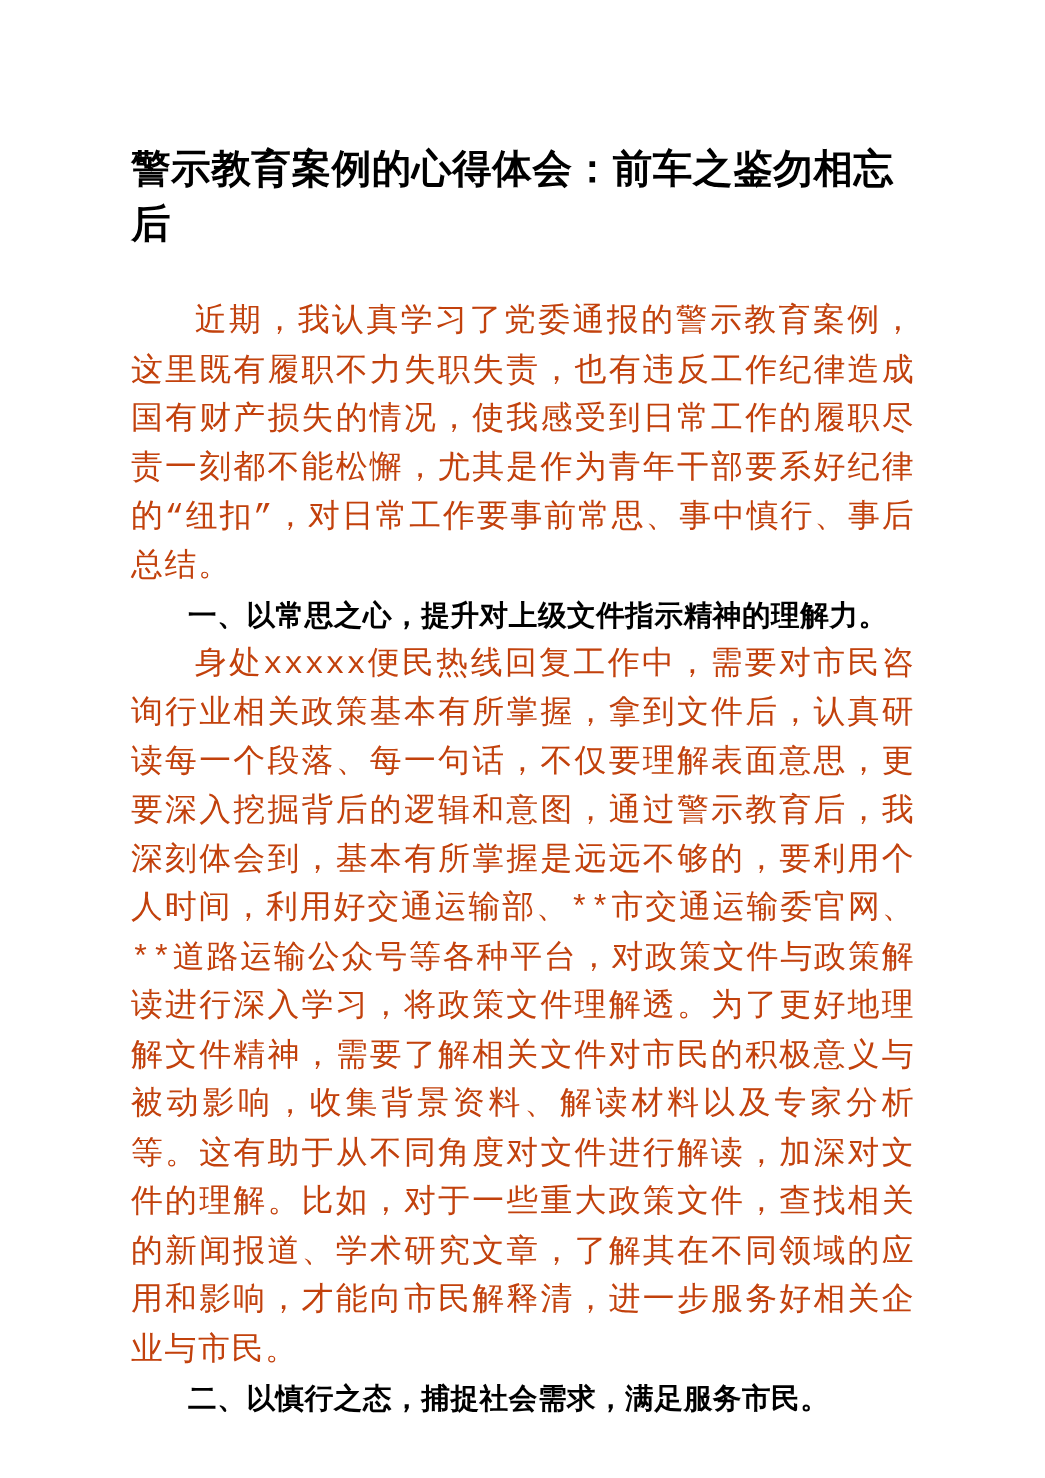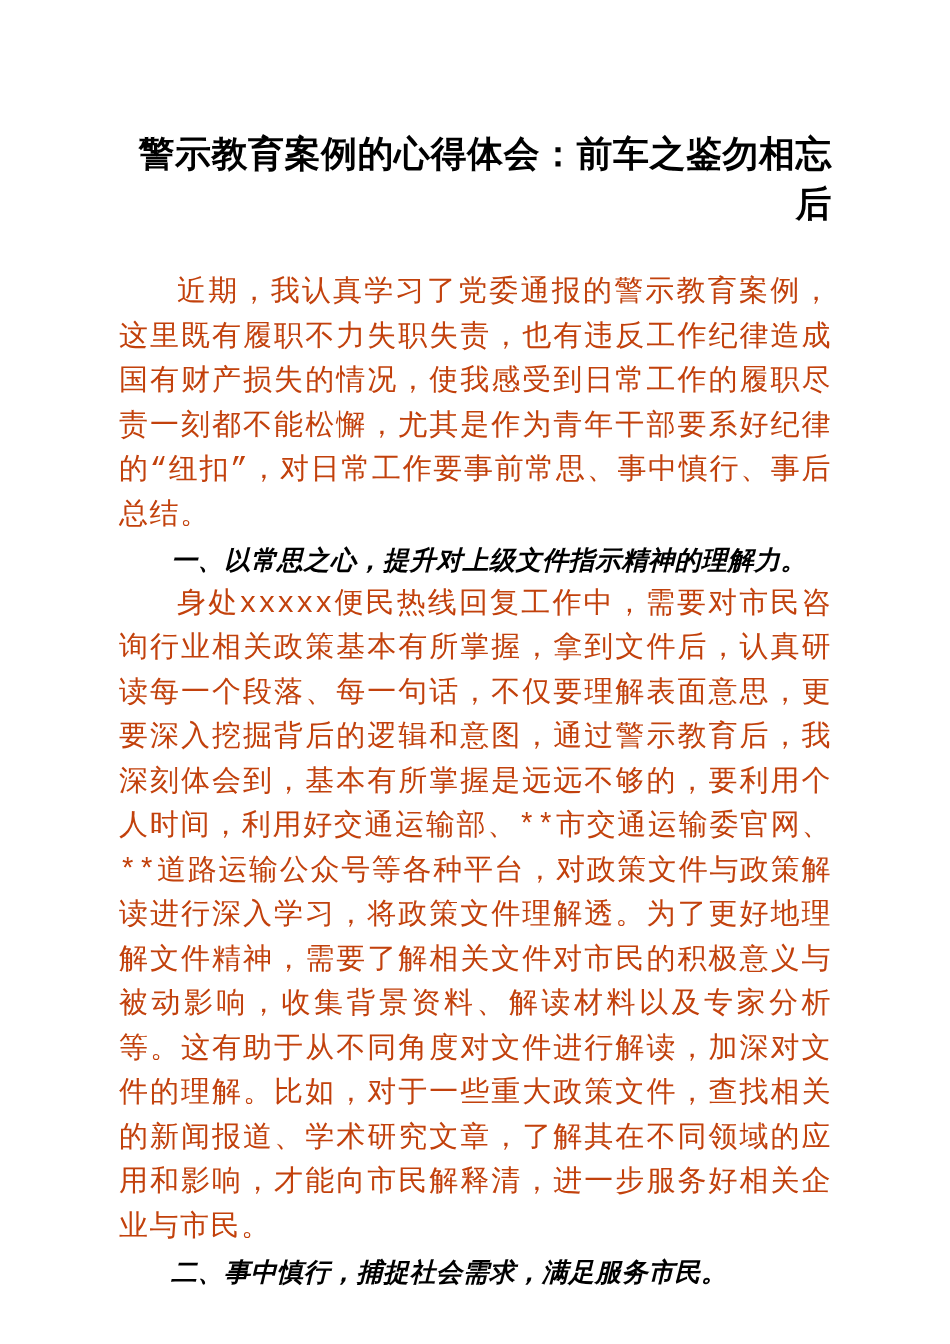--- a/index.html
+++ b/index.html
@@ -16,21 +16,21 @@
     background: #ffffff;
     color: #000000;
     overflow: hidden;
   }
   .title {
     margin: 0;
     font-family: "DejaVu Serif", "Liberation Serif", serif;
     font-weight: bold;
     font-size: 36px;
     line-height: 50px;
-    text-align: right;
+    text-align: left;
     color: #000000;
   }
   .title-line-1 {
     display: block;
     letter-spacing: 0.5px;
   }
   .title-line-2 {
     display: block;
     letter-spacing: 14px;
     margin-right: -14px;
@@ -51,31 +51,30 @@
   .section-heading {
     margin: 0;
     font-family: "DejaVu Sans", "Liberation Sans", sans-serif;
     font-weight: bold;
     font-size: 26px;
     line-height: 44.5px;
     letter-spacing: 0.5px;
     text-indent: 2em;
     text-align: left;
     color: #000000;
-    font-style: italic;
   }
 </style>
 </head>
 <body>
 
 <div class="doc">
   <h1 class="title">
     <span class="title-line-1">警示教育案例的心得体会：前车之鉴勿相忘后</span>
   </h1>
 
   <p class="body-para first">近期，我认真学习了党委通报的警示教育案例，这里既有履职不力失职失责，也有违反工作纪律造成国有财产损失的情况，使我感受到日常工作的履职尽责一刻都不能松懈，尤其是作为青年干部要系好纪律的“纽扣”，对日常工作要事前常思、事中慎行、事后总结。</p>
 
   <h2 class="section-heading">一、以常思之心，提升对上级文件指示精神的理解力。</h2>
 
   <p class="body-para">身处xxxxx便民热线回复工作中，需要对市民咨询行业相关政策基本有所掌握，拿到文件后，认真研读每一个段落、每一句话，不仅要理解表面意思，更要深入挖掘背后的逻辑和意图，通过警示教育后，我深刻体会到，基本有所掌握是远远不够的，要利用个人时间，利用好交通运输部、**市交通运输委官网、**道路运输公众号等各种平台，对政策文件与政策解读进行深入学习，将政策文件理解透。为了更好地理解文件精神，需要了解相关文件对市民的积极意义与被动影响，收集背景资料、解读材料以及专家分析等。这有助于从不同角度对文件进行解读，加深对文件的理解。比如，对于一些重大政策文件，查找相关的新闻报道、学术研究文章，了解其在不同领域的应用和影响，才能向市民解释清，进一步服务好相关企业与市民。</p>
 
-  <h2 class="section-heading">二、事中慎行，捕捉社会需求，满足服务市民。</h2>
+  <h2 class="section-heading">二、以慎行之态，捕捉社会需求，满足服务市民。</h2>
 </div>
 
 </body></html>

